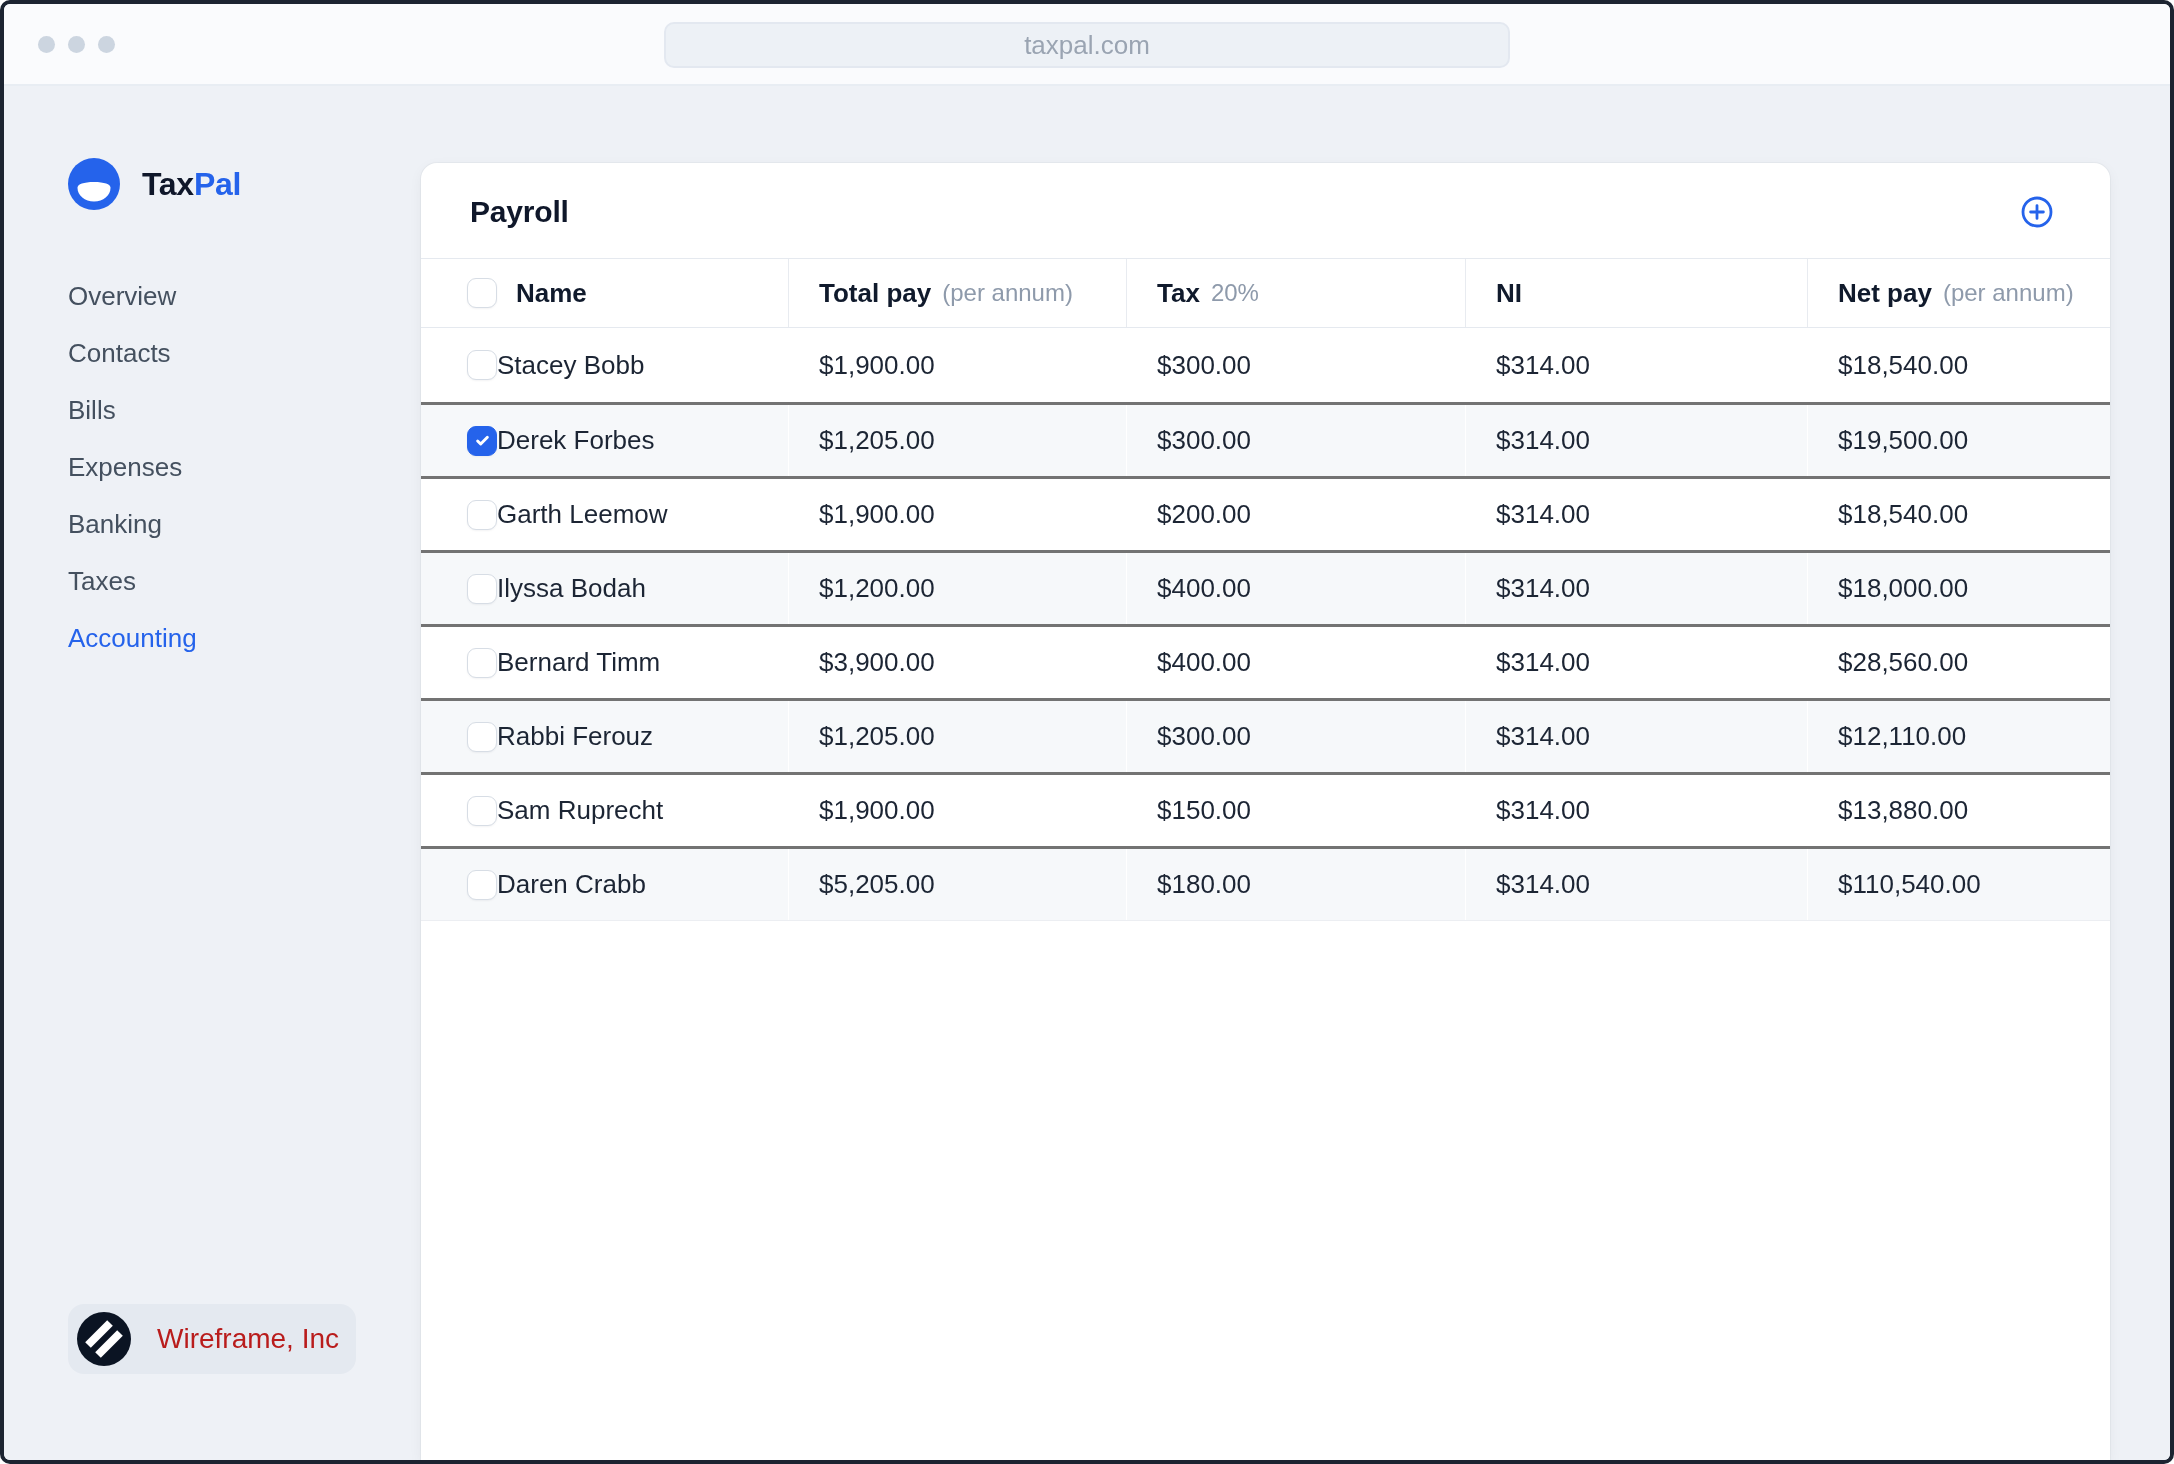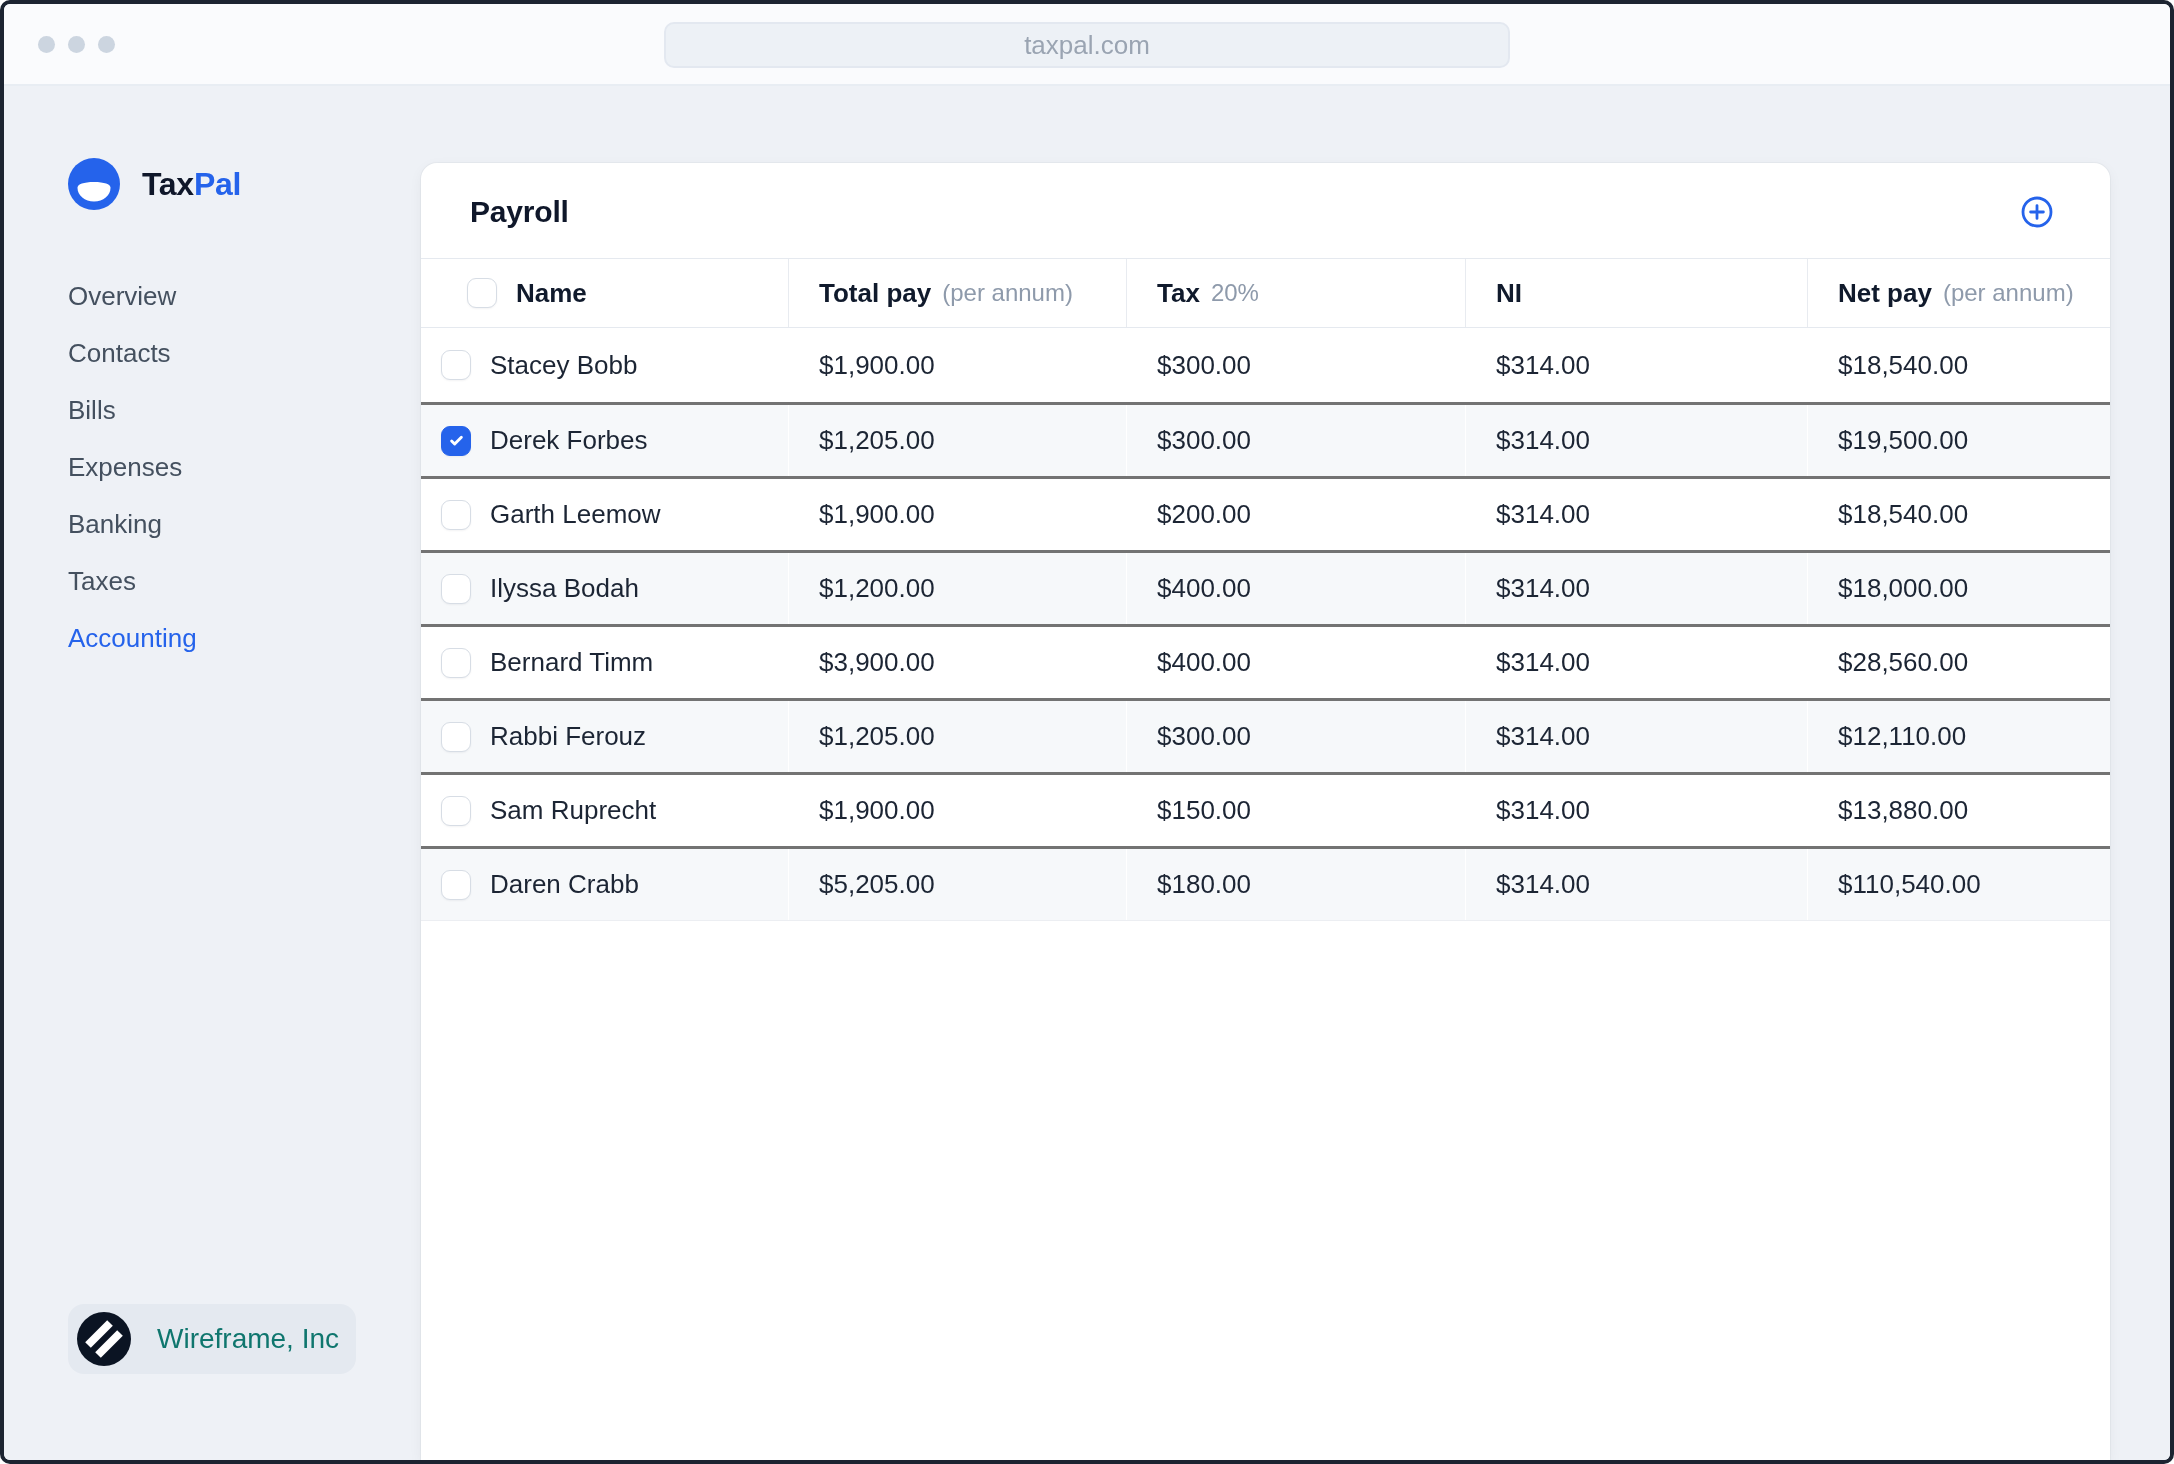--- a/index.html
+++ b/index.html
@@ -56,21 +56,21 @@
     font-size: 26px; color: #44505f; cursor: pointer;
   }
   .nav li.active { color: #2563eb; font-weight: 500; }
   .org-badge {
     margin-top: auto;
     width: 288px; height: 70px;
     background: #e4e9f0; border-radius: 16px;
     display: flex; align-items: center; gap: 26px;
     padding-left: 9px; cursor: pointer;
   }
-  .org-badge span { font-size: 28px; color: #0f766e; }
+  .org-badge span { font-size: 28px; color: #b91c1c; }
   
   .main { flex: 1 1 auto; position: relative; min-width: 0; }
   .card {
     margin: 77px 60px 0 0;
     height: calc(100% - 77px);
     background: #ffffff;
     border-radius: 16px 16px 0 0;
     box-shadow: 0 0 0 1px rgba(15,23,42,0.03), 0 4px 14px rgba(15,23,42,0.05);
     display: flex; flex-direction: column;
     overflow: hidden;
@@ -107,21 +107,21 @@
   .tbody { border-bottom: 1px solid #eceef2; }
   .row { height: 74px; }
   .row + .row { border-top: 3px solid #737373; }
   .td {
     display: flex; align-items: center;
     padding-left: 30px;
     border-left: 1px solid transparent;
     font-size: 26px; color: #1c2534;
     white-space: nowrap;
   }
-  .td:first-child { border-left: none; padding-left: 20px; gap: 19px; }
+  .td:first-child { border-left: none; padding-left: 46px; }
   .row.striped .td { background: #f6f8fa; border-left-color: #ffffff; }
   .row.striped .td:first-child { border-left-color: transparent; }
   
   .checkbox {
     width: 30px; height: 30px; flex: 0 0 30px;
     border-radius: 9px;
     background: #ffffff;
     border: 1px solid #d7dde5;
     box-shadow: 0 1px 2px rgba(16,24,40,0.05);
     display: flex; align-items: center; justify-content: center;

